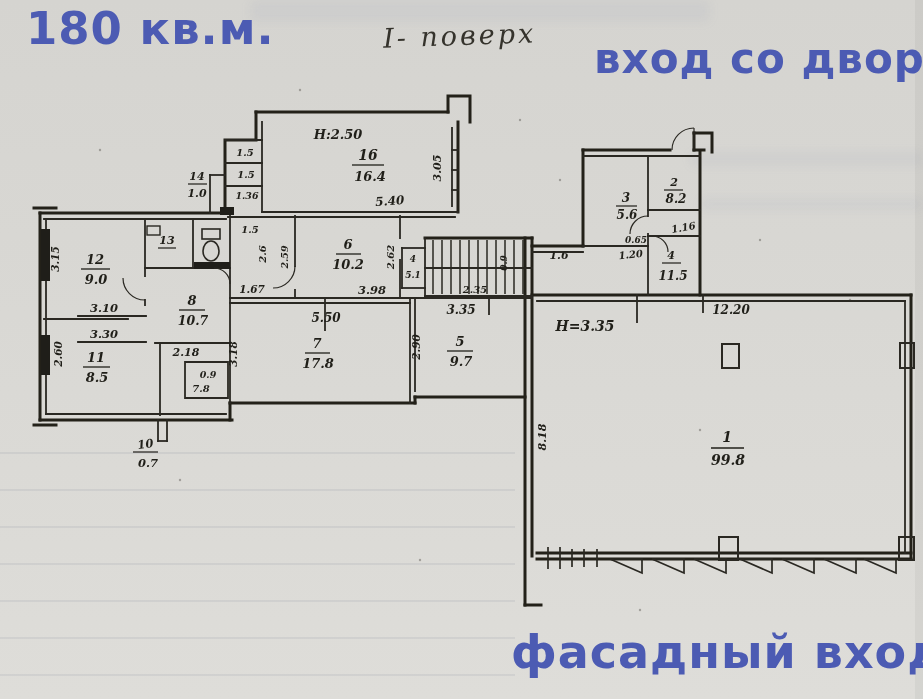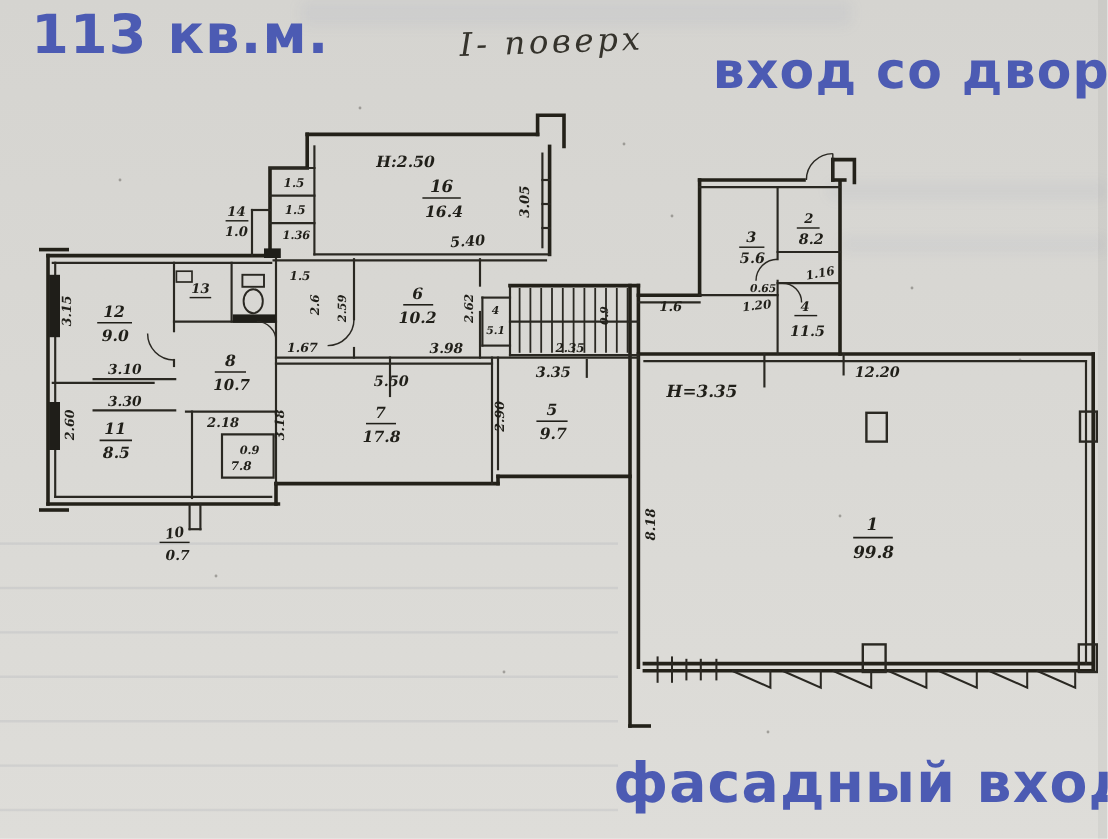--- a/index.html
+++ b/index.html
@@ -299,16 +299,16 @@
     <text class="lbl" x="585" y="331" font-size="14">H=3.35</text>
     <text class="lbl" x="731" y="314" font-size="12">12.20</text>
 
     <text class="lbl" x="727" y="442" font-size="14">1</text>
     <line x1="711" y1="448" x2="744" y2="448" stroke="#201f19" stroke-width="1.4"></line>
     <text class="lbl" x="728" y="465" font-size="14">99.8</text>
     <text class="lbl" x="546" y="437" font-size="11" transform="rotate(-90 546 437)">8.18</text>
   </g>
 </svg>
 
-<div id="area-total" class="blue-note">113 кв.м.</div>
+<div id="area-total" class="blue-note">180 кв.м.</div>
 <div id="floor-note">I- поверх</div>
 <div id="entrance-yard" class="blue-note">вход со двора</div>
 <div id="entrance-facade" class="blue-note">фасадный вход</div>
 
 </body></html>

